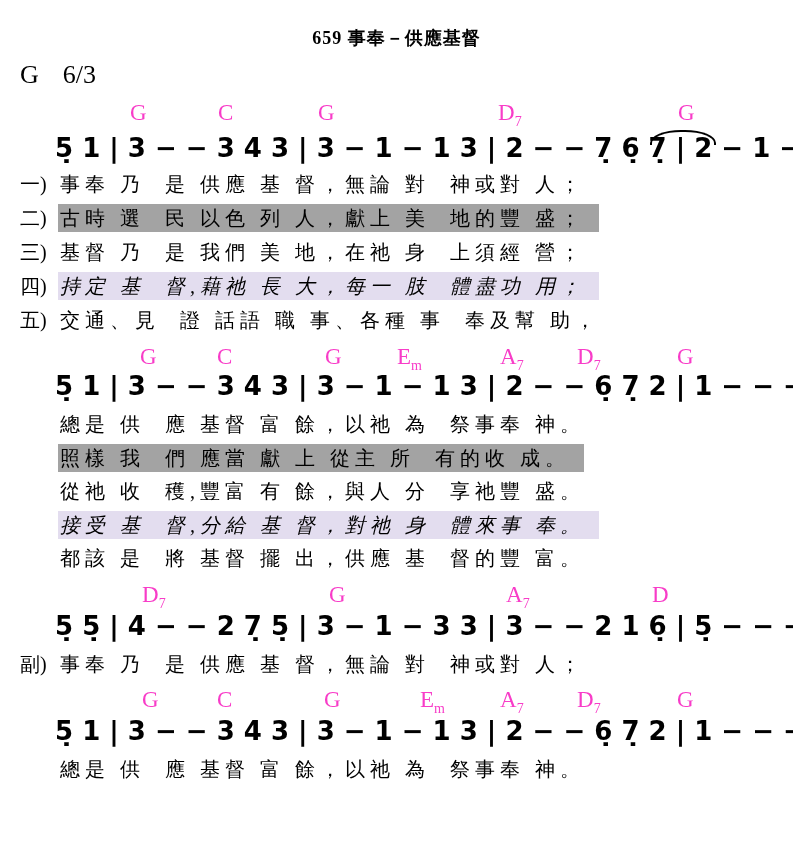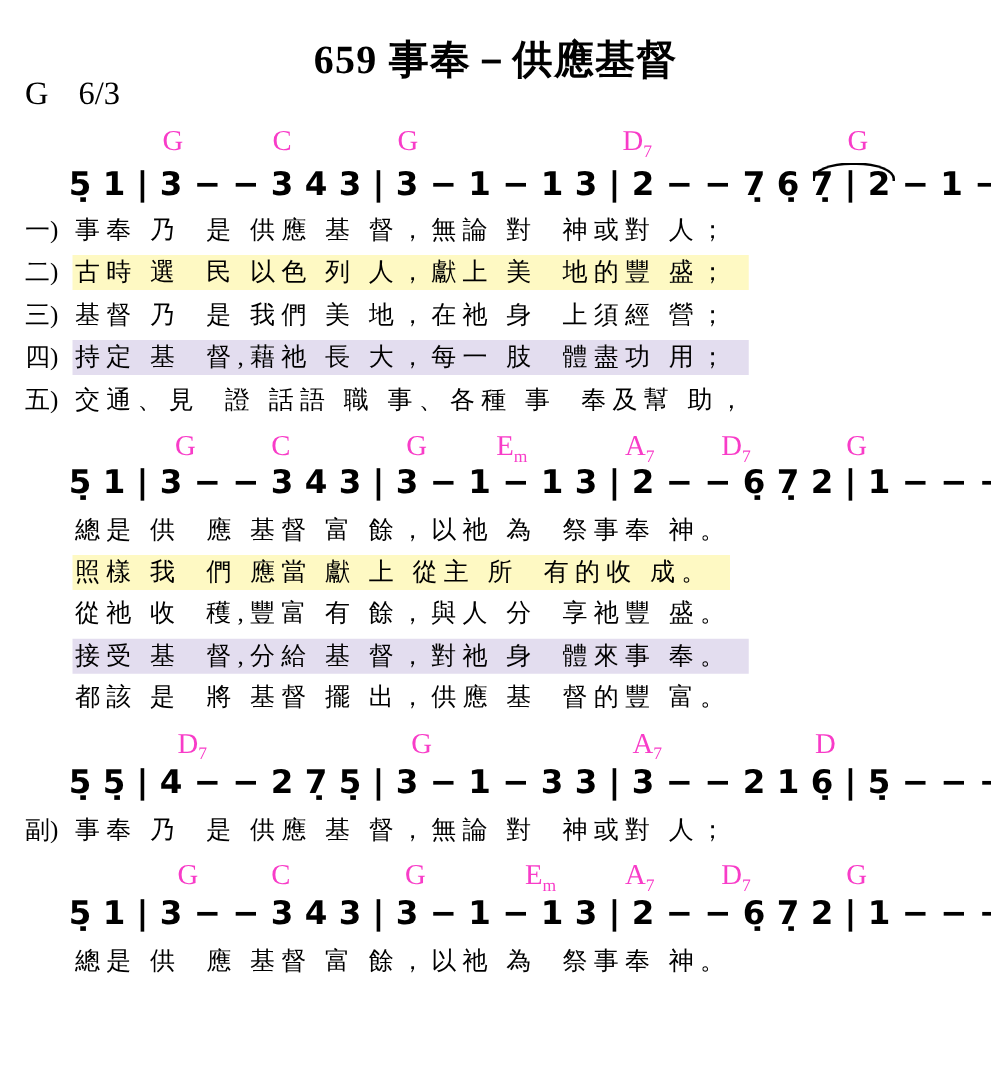--- a/index.html
+++ b/index.html
@@ -1,33 +1,33 @@
 <!DOCTYPE html>
 <html><head>
 <meta charset="utf-8">
 <style>
   html,body{margin:0;padding:0;background:#fff;}
   .sheet{position:relative;width:793px;height:852px;background:#fff;color:#000;
          font-family:"Liberation Serif","DejaVu Serif",serif;overflow:hidden;}
   .title{position:absolute;top:26px;left:0;width:100%;text-align:center;
-         font-size:32px;font-weight:bold;letter-spacing:1px;}
+         font-size:18px;font-weight:bold;letter-spacing:1px;}
   .keysig{position:absolute;top:60px;left:20px;font-size:26px;}
   .keysig .time{margin-left:24px;}
   .chord-row{position:absolute;left:0;width:100%;height:26px;
              color:#f83cc8;font-size:23px;}
   .chord{position:absolute;top:0;white-space:nowrap;}
   .chord sub{font-size:14px;line-height:0;}
   .melody-row{position:absolute;left:55px;font-family:"DejaVu Sans",sans-serif;
               font-weight:bold;font-size:26px;white-space:pre;letter-spacing:0;}
   .lyric-row{position:absolute;left:20px;font-size:20px;white-space:pre;
              letter-spacing:5px;line-height:32px;}
   .vlabel{display:inline-block;width:38px;letter-spacing:0;}
   .vtext{padding:3px 14px 3px 2px;}
-  .hl-green{background:#fef9c3;}
-  .hl-purple{background:#e3ddef;}
+  .hl-green{background:#a3a3a3;}
+  .hl-purple{background:#e3ddef;font-style:italic;}
   .tie{position:absolute;height:13px;border:2px solid #000;border-bottom:none;
        border-radius:31px 31px 0 0 / 13px 13px 0 0;}
 </style>
 </head>
 <body>
 
 <div class="sheet">
 
   <div class="title">659  事奉－供應基督</div>
 

